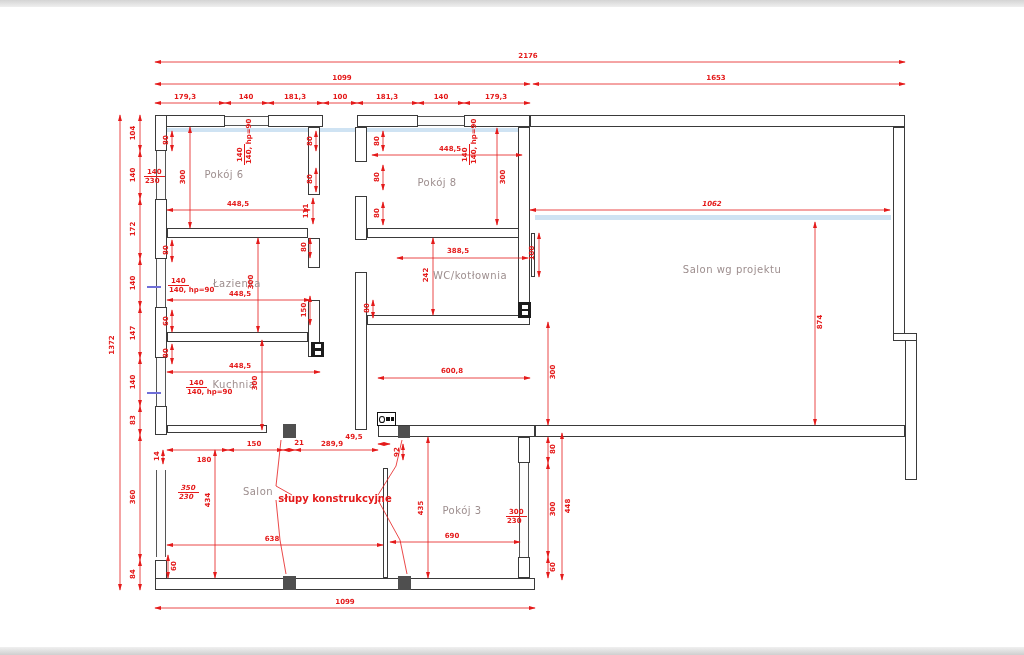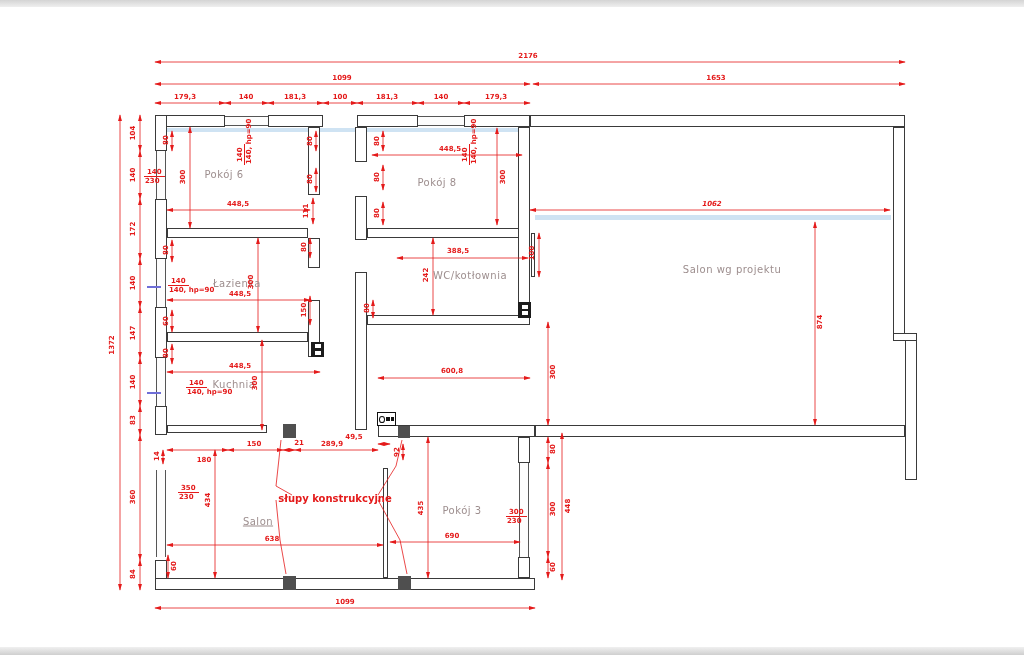--- a/index.html
+++ b/index.html
@@ -169,21 +169,21 @@
       <span class="c"></span>
       <span class="s"></span>
       <span class="s"></span>
     </div>
     <div class="room" style="left: 224px; top: 174px; color: rgb(157, 142, 142);">Pokój 6</div>
     <div class="room" style="left: 437px; top: 182px; color: rgb(157, 142, 142);">Pokój 8</div>
     <div class="room" style="left: 237px; top: 283px; color: rgb(157, 142, 142);">Łazienka</div>
     <div class="room" style="left: 234px; top: 384px; color: rgb(157, 142, 142);">Kuchnia</div>
     <div class="room" style="left: 470px; top: 275px; color: rgb(157, 142, 142);">WC/kotłownia</div>
     <div class="room" style="left: 732px; top: 269px; color: rgb(157, 142, 142);">Salon wg projektu</div>
-    <div class="room" style="left: 258px; top: 521px; color: rgb(157, 142, 142); text-decoration: underline;">Salon</div>
+    <div class="room" style="left: 258px; top: 491px; color: rgb(157, 142, 142);">Salon</div>
     <div class="room" style="left: 462px; top: 510px; color: rgb(157, 142, 142);">Pokój 3</div>
     <div class="annot" style="left: 335px; top: 498px; color: rgb(228, 26, 26);">słupy konstrukcyjne</div>
     <div class="dimlbl" style="left: 528px; top: 56px; color: rgb(228, 26, 26);">2176</div>
     <div class="dimlbl" style="left: 342px; top: 78px; color: rgb(228, 26, 26);">1099</div>
     <div class="dimlbl" style="left: 716px; top: 78px; color: rgb(228, 26, 26);">1653</div>
     <div class="dimlbl" style="left: 185px; top: 97px; color: rgb(228, 26, 26);">179,3</div>
     <div class="dimlbl" style="left: 246px; top: 97px; color: rgb(228, 26, 26);">140</div>
     <div class="dimlbl" style="left: 295px; top: 97px; color: rgb(228, 26, 26);">181,3</div>
     <div class="dimlbl" style="left: 340px; top: 97px; color: rgb(228, 26, 26);">100</div>
     <div class="dimlbl" style="left: 387px; top: 97px; color: rgb(228, 26, 26);">181,3</div>
@@ -240,17 +240,17 @@
     <div class="dimlbl rot" style="left: 377px; top: 213px; color: rgb(228, 26, 26);">80</div>
     <div class="dimlbl rot" style="left: 166px; top: 250px; color: rgb(228, 26, 26);">80</div>
     <div class="dimlbl rot" style="left: 304px; top: 247px; color: rgb(228, 26, 26);">80</div>
     <div class="dimlbl rot" style="left: 304px; top: 310px; color: rgb(228, 26, 26);">150</div>
     <div class="dimlbl rot" style="left: 166px; top: 321px; color: rgb(228, 26, 26);">60</div>
     <div class="dimlbl rot" style="left: 166px; top: 353px; color: rgb(228, 26, 26);">80</div>
     <div class="dimlbl rot" style="left: 367px; top: 308px; color: rgb(228, 26, 26);">80</div>
     <div class="frac" style="left: 144px; top: 168px; color: rgb(228, 26, 26);"><span class="n">140</span><span class="d">230</span></div>
     <div class="frac" style="left: 168px; top: 277px; color: rgb(228, 26, 26);"><span class="n">140</span><span class="d">140, hp=90</span></div>
     <div class="frac" style="left: 186px; top: 379px; color: rgb(228, 26, 26);"><span class="n">140</span><span class="d">140, hp=90</span></div>
-    <div class="frac" style="left: 178px; top: 484px; color: rgb(228, 26, 26);"><span class="n">350</span><span class="d">230</span></div>
+    <div class="frac" style="left: 178px; top: 484px; color: rgb(228, 26, 26); font-style: italic;"><span class="n">350</span><span class="d">230</span></div>
     <div class="frac" style="left: 506px; top: 508px; color: rgb(228, 26, 26);"><span class="n">300</span><span class="d">230</span></div>
     <div class="frac rot" style="left: 236px; top: 165px; color: rgb(228, 26, 26);"><span class="n">140</span><span class="d">140, hp=90</span></div>
     <div class="frac rot" style="left: 461px; top: 165px; color: rgb(228, 26, 26);"><span class="n">140</span><span class="d">140, hp=90</span></div>
   </div>
 
 </body></html>

